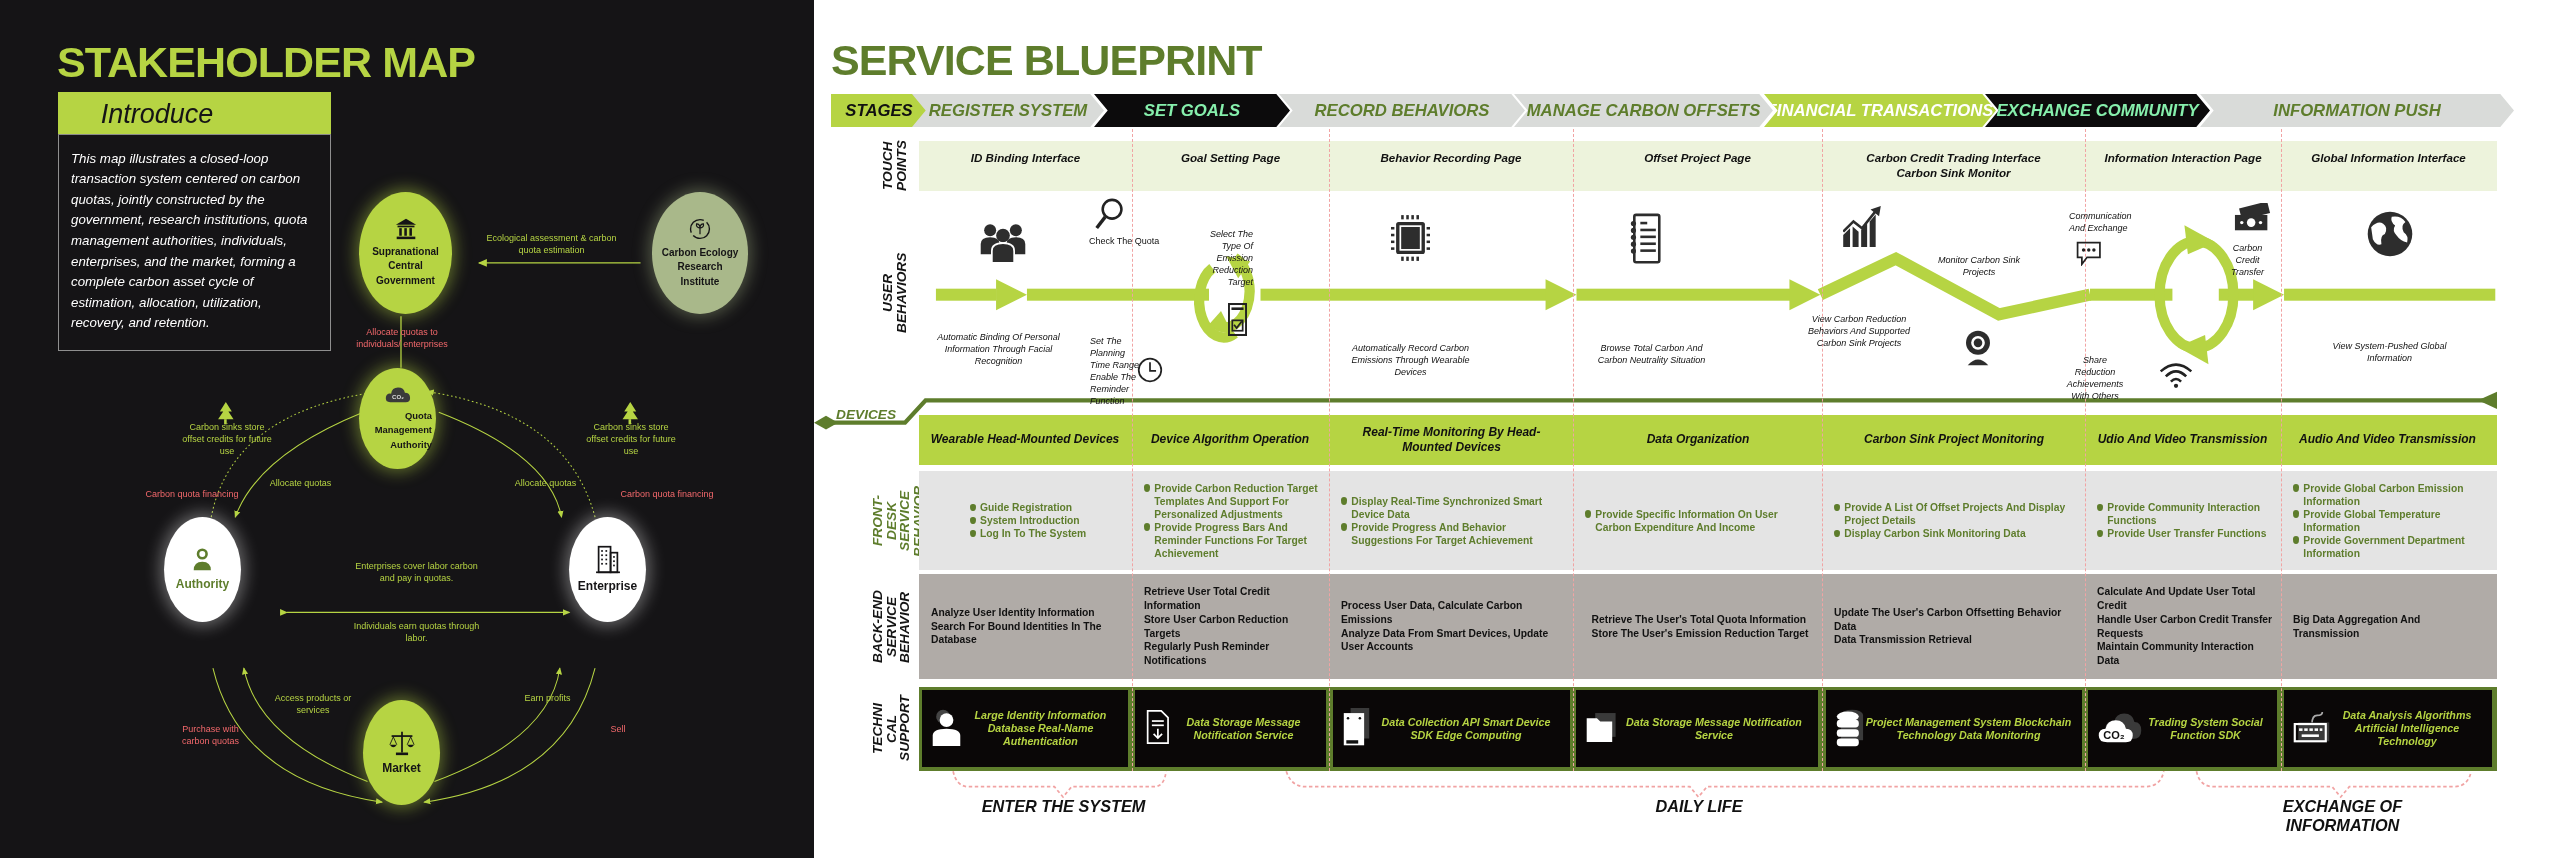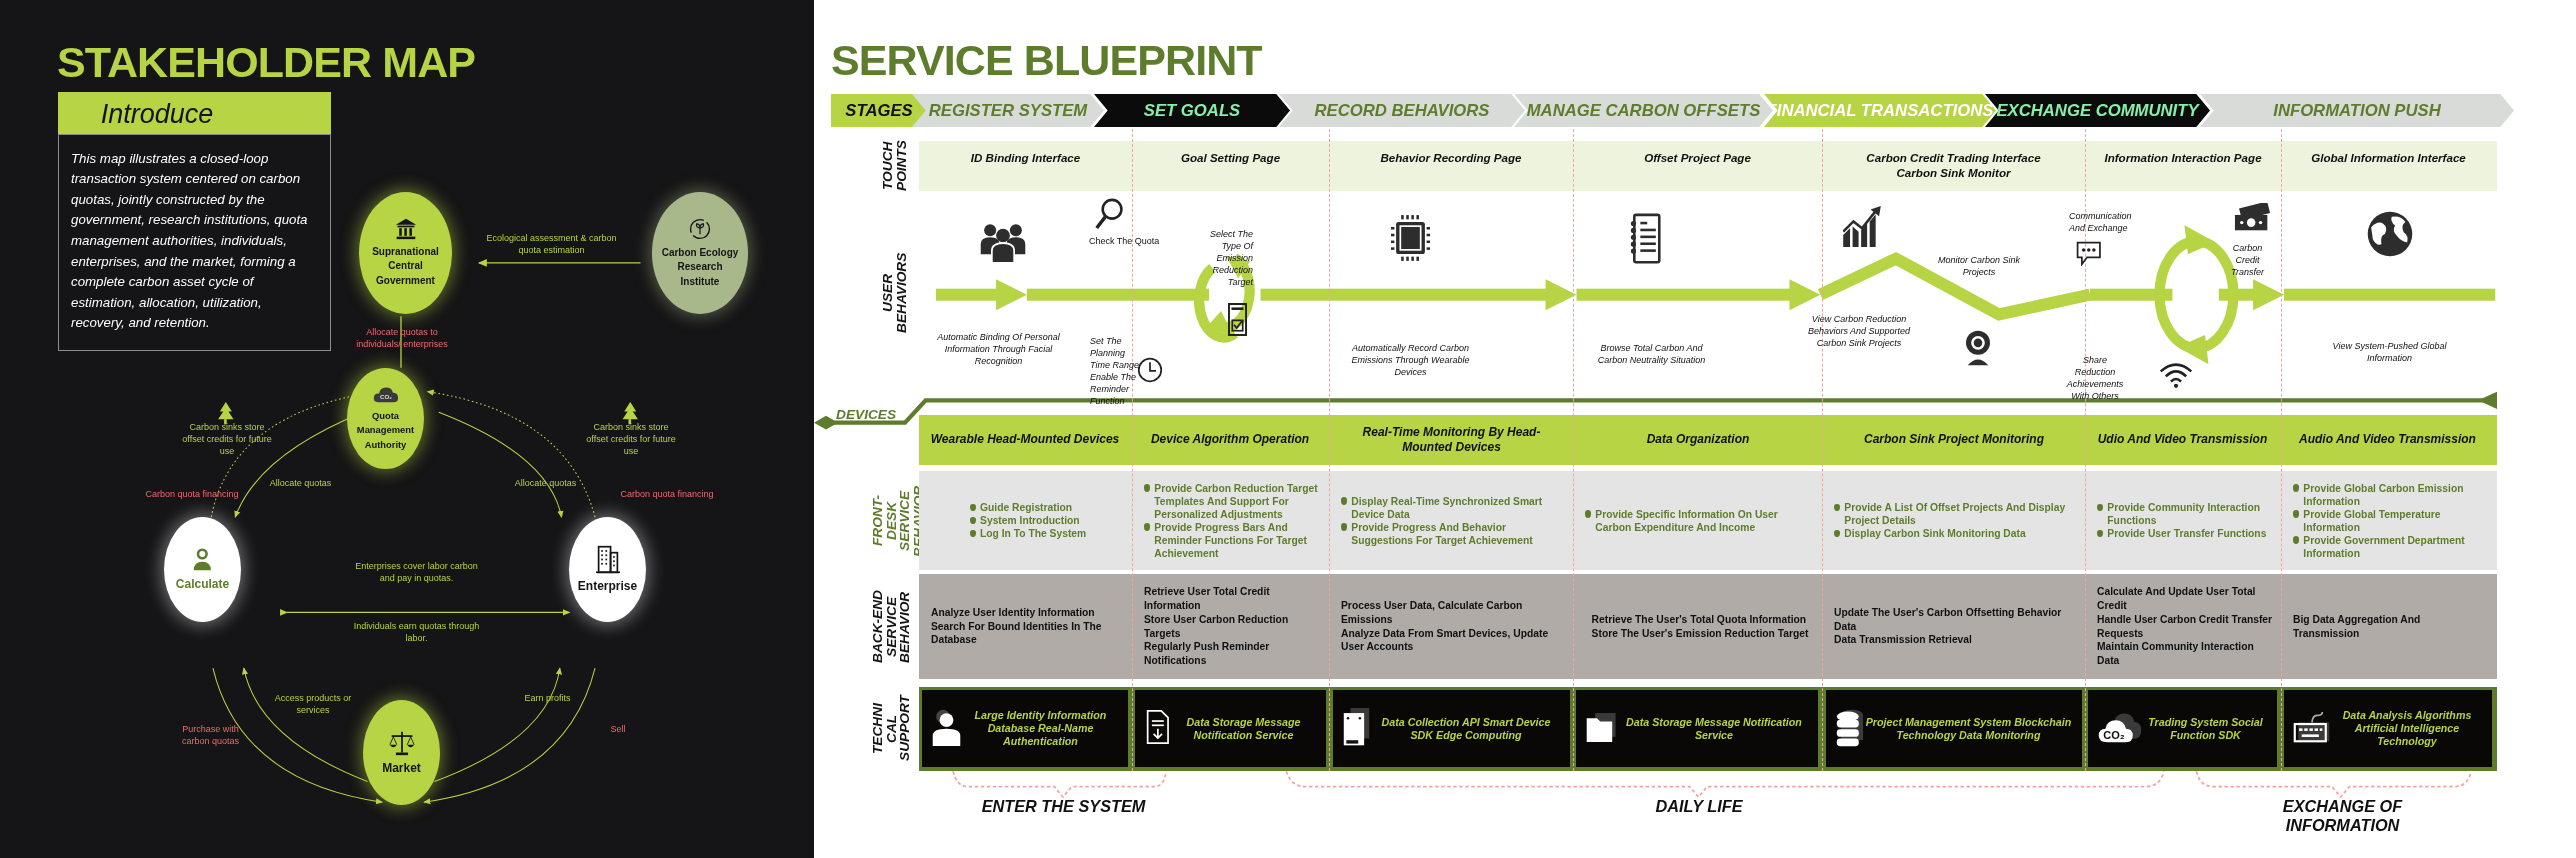--- a/index.html
+++ b/index.html
@@ -121,33 +121,33 @@
       </svg>
     <div class="lbl" style="width:69px">Supranational Central Government</div>
   </div>
   <div class="node sage" style="left:652px;top:192px;width:96px;height:122px;">
     <svg width="24" height="24" viewBox="0 0 28 28">
         <circle cx="14" cy="14" r="11" fill="none" stroke="#151416" stroke-width="1.6" stroke-dasharray="26,4"></circle>
         <path d="M14 20 V11 M14 13 Q9 12 10 8 Q14 8 14 13 M14 13 Q19 12 18 8 Q14 8 14 13" fill="none" stroke="#151416" stroke-width="1.4"></path>
       </svg>
     <div class="lbl" style="width:86px">Carbon Ecology Research Institute</div>
   </div>
-  <div class="node green" style="left:347px;top:368px;width:77px;height:101px;">
+  <div class="node green" style="left:359px;top:368px;width:77px;height:101px;text-align:right;">
     <svg width="26" height="19" viewBox="0 0 30 22">
         <path d="M6 20 Q0 20 1 14 Q2 9 7 10 Q8 3 15 3 Q22 3 23 9 Q29 9 29 15 Q29 20 24 20 Z" fill="#3a3a3a"></path>
         <text x="15" y="16" font-size="7" text-anchor="middle" fill="#ddd" font-family="Liberation Sans, sans-serif">CO₂</text>
       </svg>
     <div class="lbl" style="width:69px;font-size:9.4px">Quota Management Authority</div>
   </div>
   <div class="node white" style="left:164px;top:517px;width:77px;height:105px;color:#5e7d2c;">
     <svg width="20.6" height="24" viewBox="0 0 24 28">
         <circle cx="12" cy="7" r="5" fill="none" stroke="#5e7d2c" stroke-width="3"></circle>
         <path d="M2 26 Q2 16 12 16 Q22 16 22 26 Z" fill="#5e7d2c"></path>
       </svg>
-    <div class="lbl" style="font-size:12px">Calculate</div>
+    <div class="lbl" style="font-size:12px">Authority</div>
   </div>
   <div class="node white" style="left:569px;top:517px;width:77px;height:105px;color:#151416;">
     <svg width="24" height="29" viewBox="0 0 28 34">
         <rect x="3" y="2" width="14" height="30" fill="none" stroke="#151416" stroke-width="2"></rect>
         <rect x="17" y="9" width="8" height="23" fill="none" stroke="#151416" stroke-width="2"></rect>
         <g fill="#151416">
           <rect x="6" y="6" width="2" height="2"></rect>
           <rect x="11" y="6" width="2" height="2"></rect>
           <rect x="6" y="11" width="2" height="2"></rect>
           <rect x="11" y="11" width="2" height="2"></rect>

